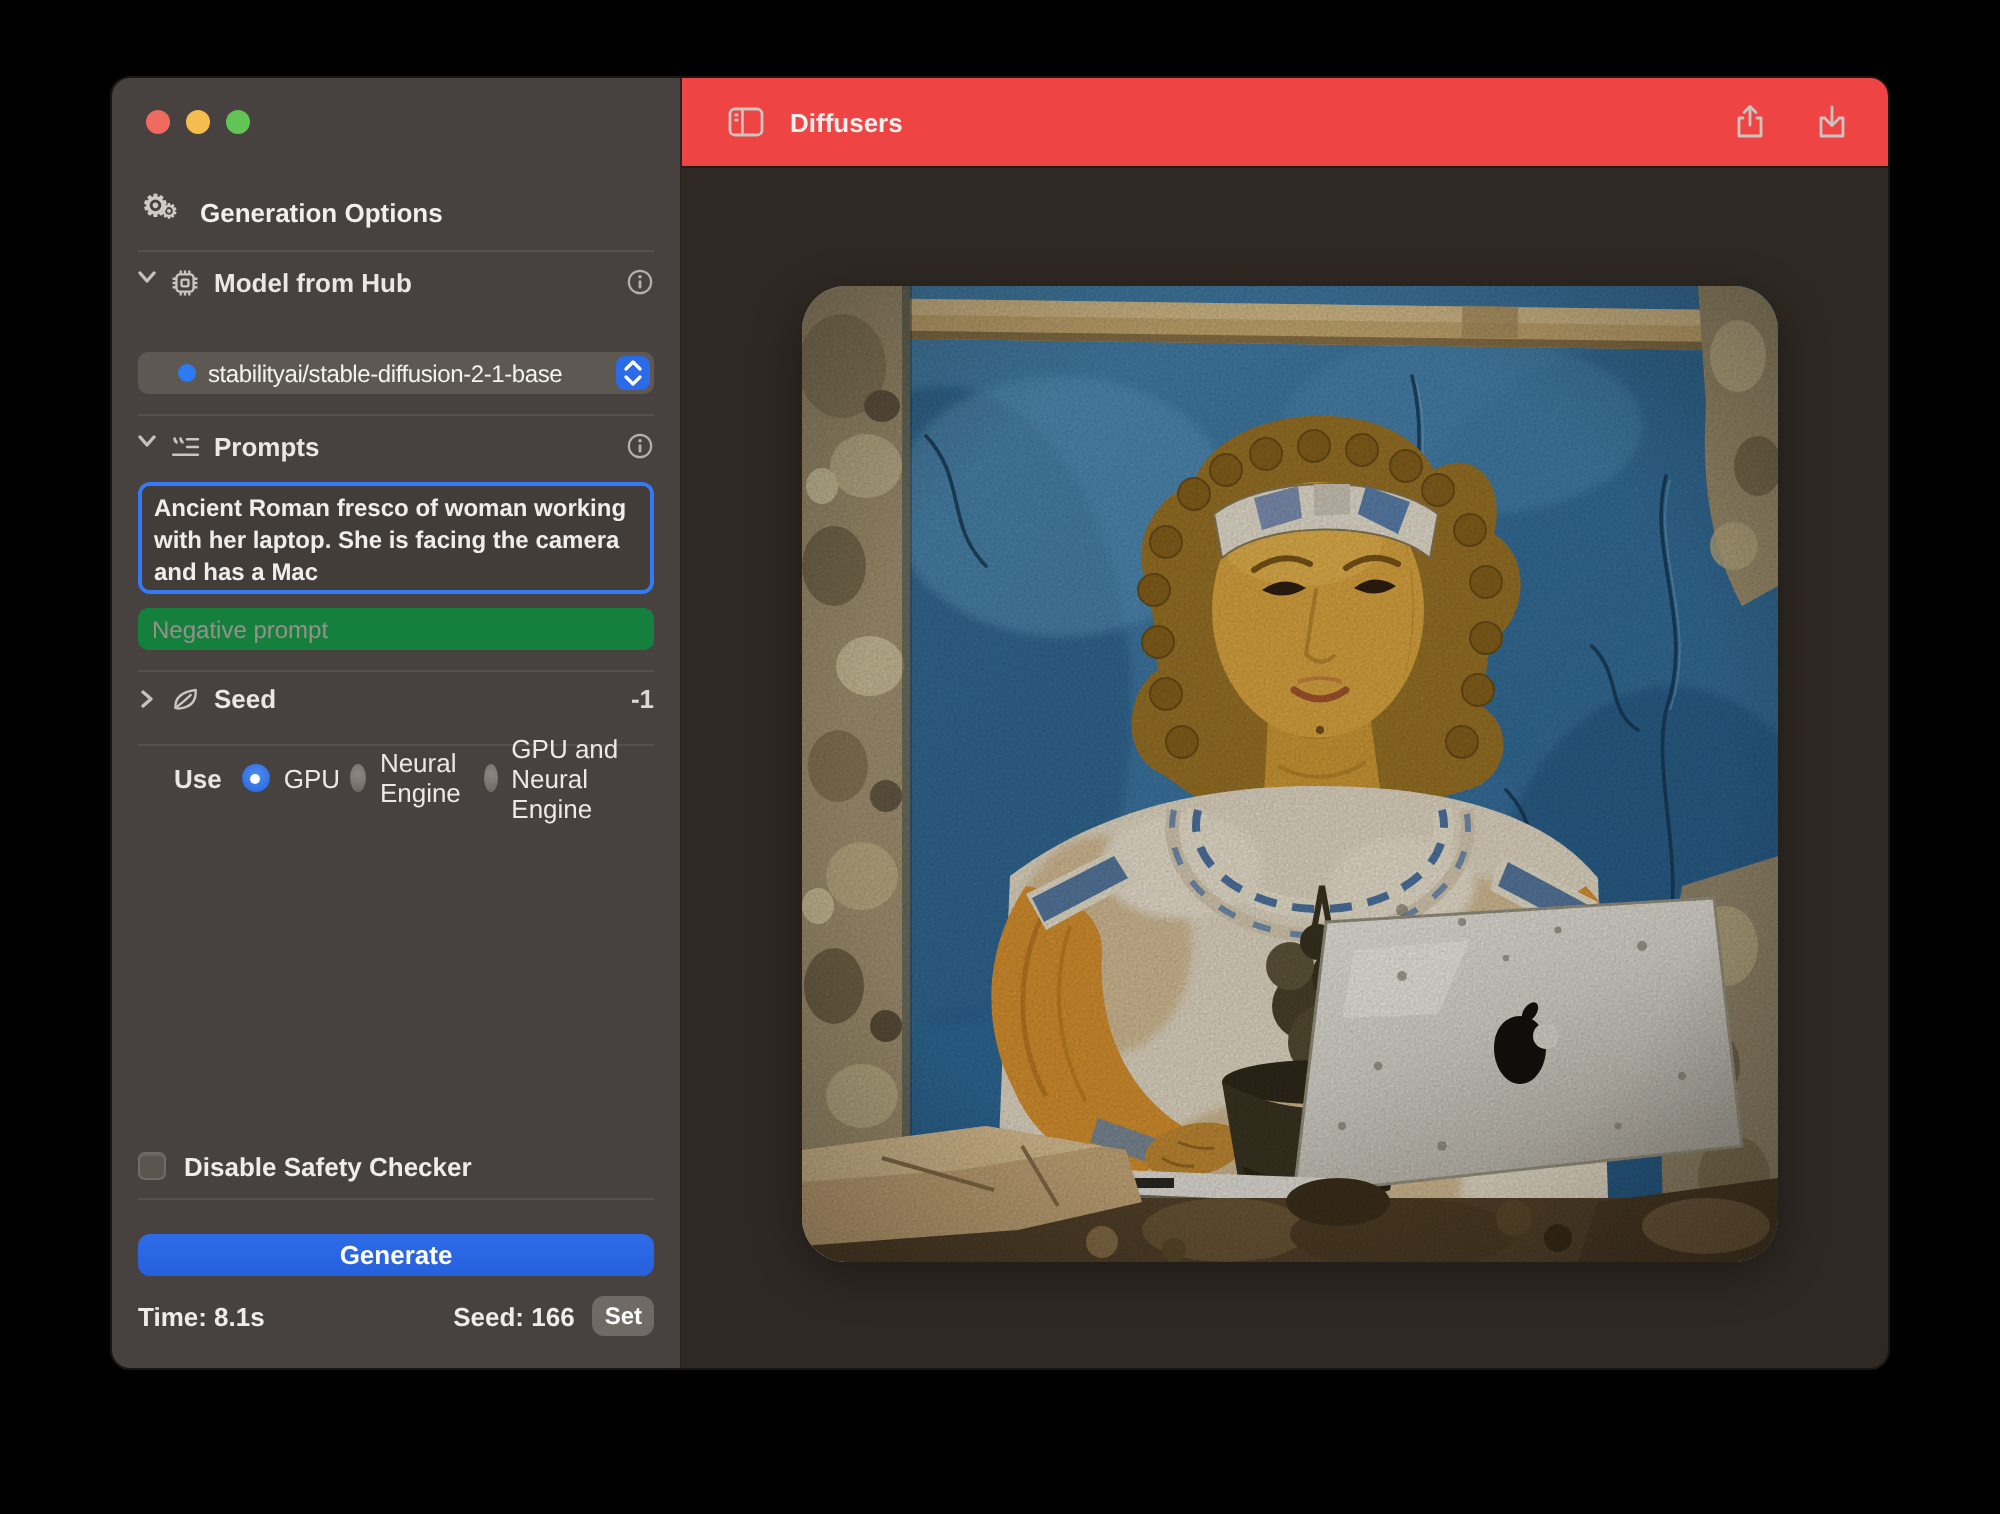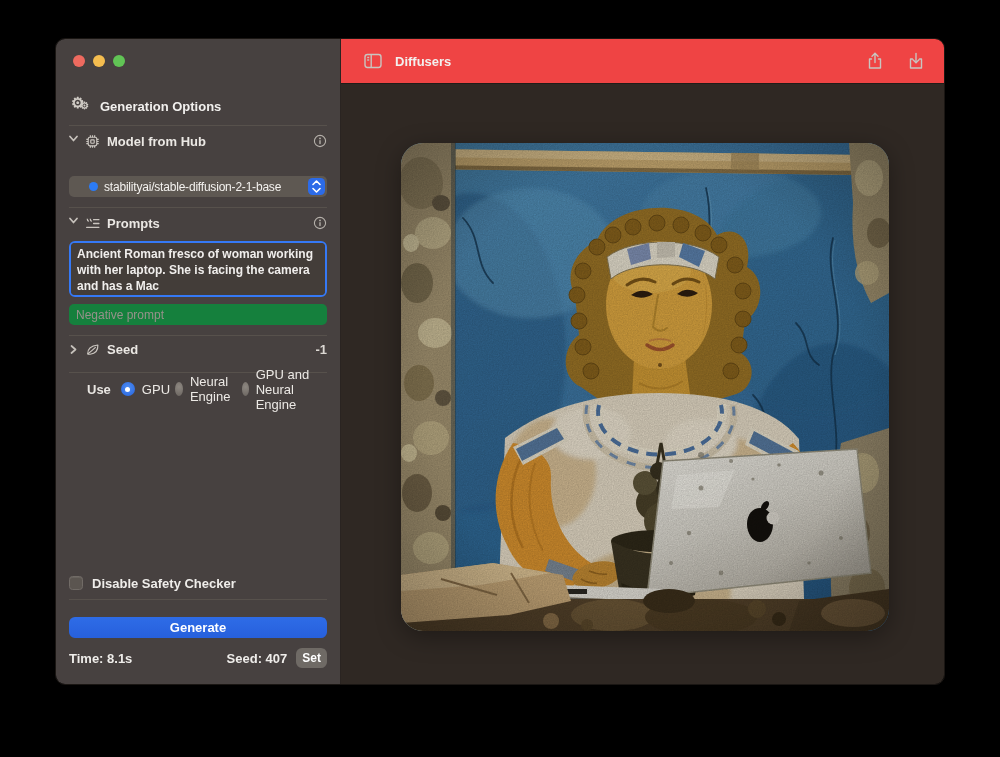--- a/index.html
+++ b/index.html
@@ -219,21 +219,21 @@
       <span class="safety-label">Disable Safety Checker</span>
     </div>
 
     <hr class="div" style="margin-top:7px;">
 
     <button class="generate-btn">Generate</button>
 
     <div class="bottom-row">
       <span>Time: 8.1s</span>
       <span style="flex:1"></span>
-      <span>Seed: 407</span>
+      <span>Seed: 166</span>
       <button class="set-btn">Set</button>
     </div>
   </div>
 
   <div class="main">
     <div class="titlebar">
       <svg class="tb-icon" viewBox="0 0 20 20">
         <g stroke="#c9c5c0" stroke-width="1.4" fill="none">
           <rect x="2" y="3.5" width="16" height="13" rx="2.4"></rect>
           <line x1="8.2" y1="3.5" x2="8.2" y2="16.5"></line>

